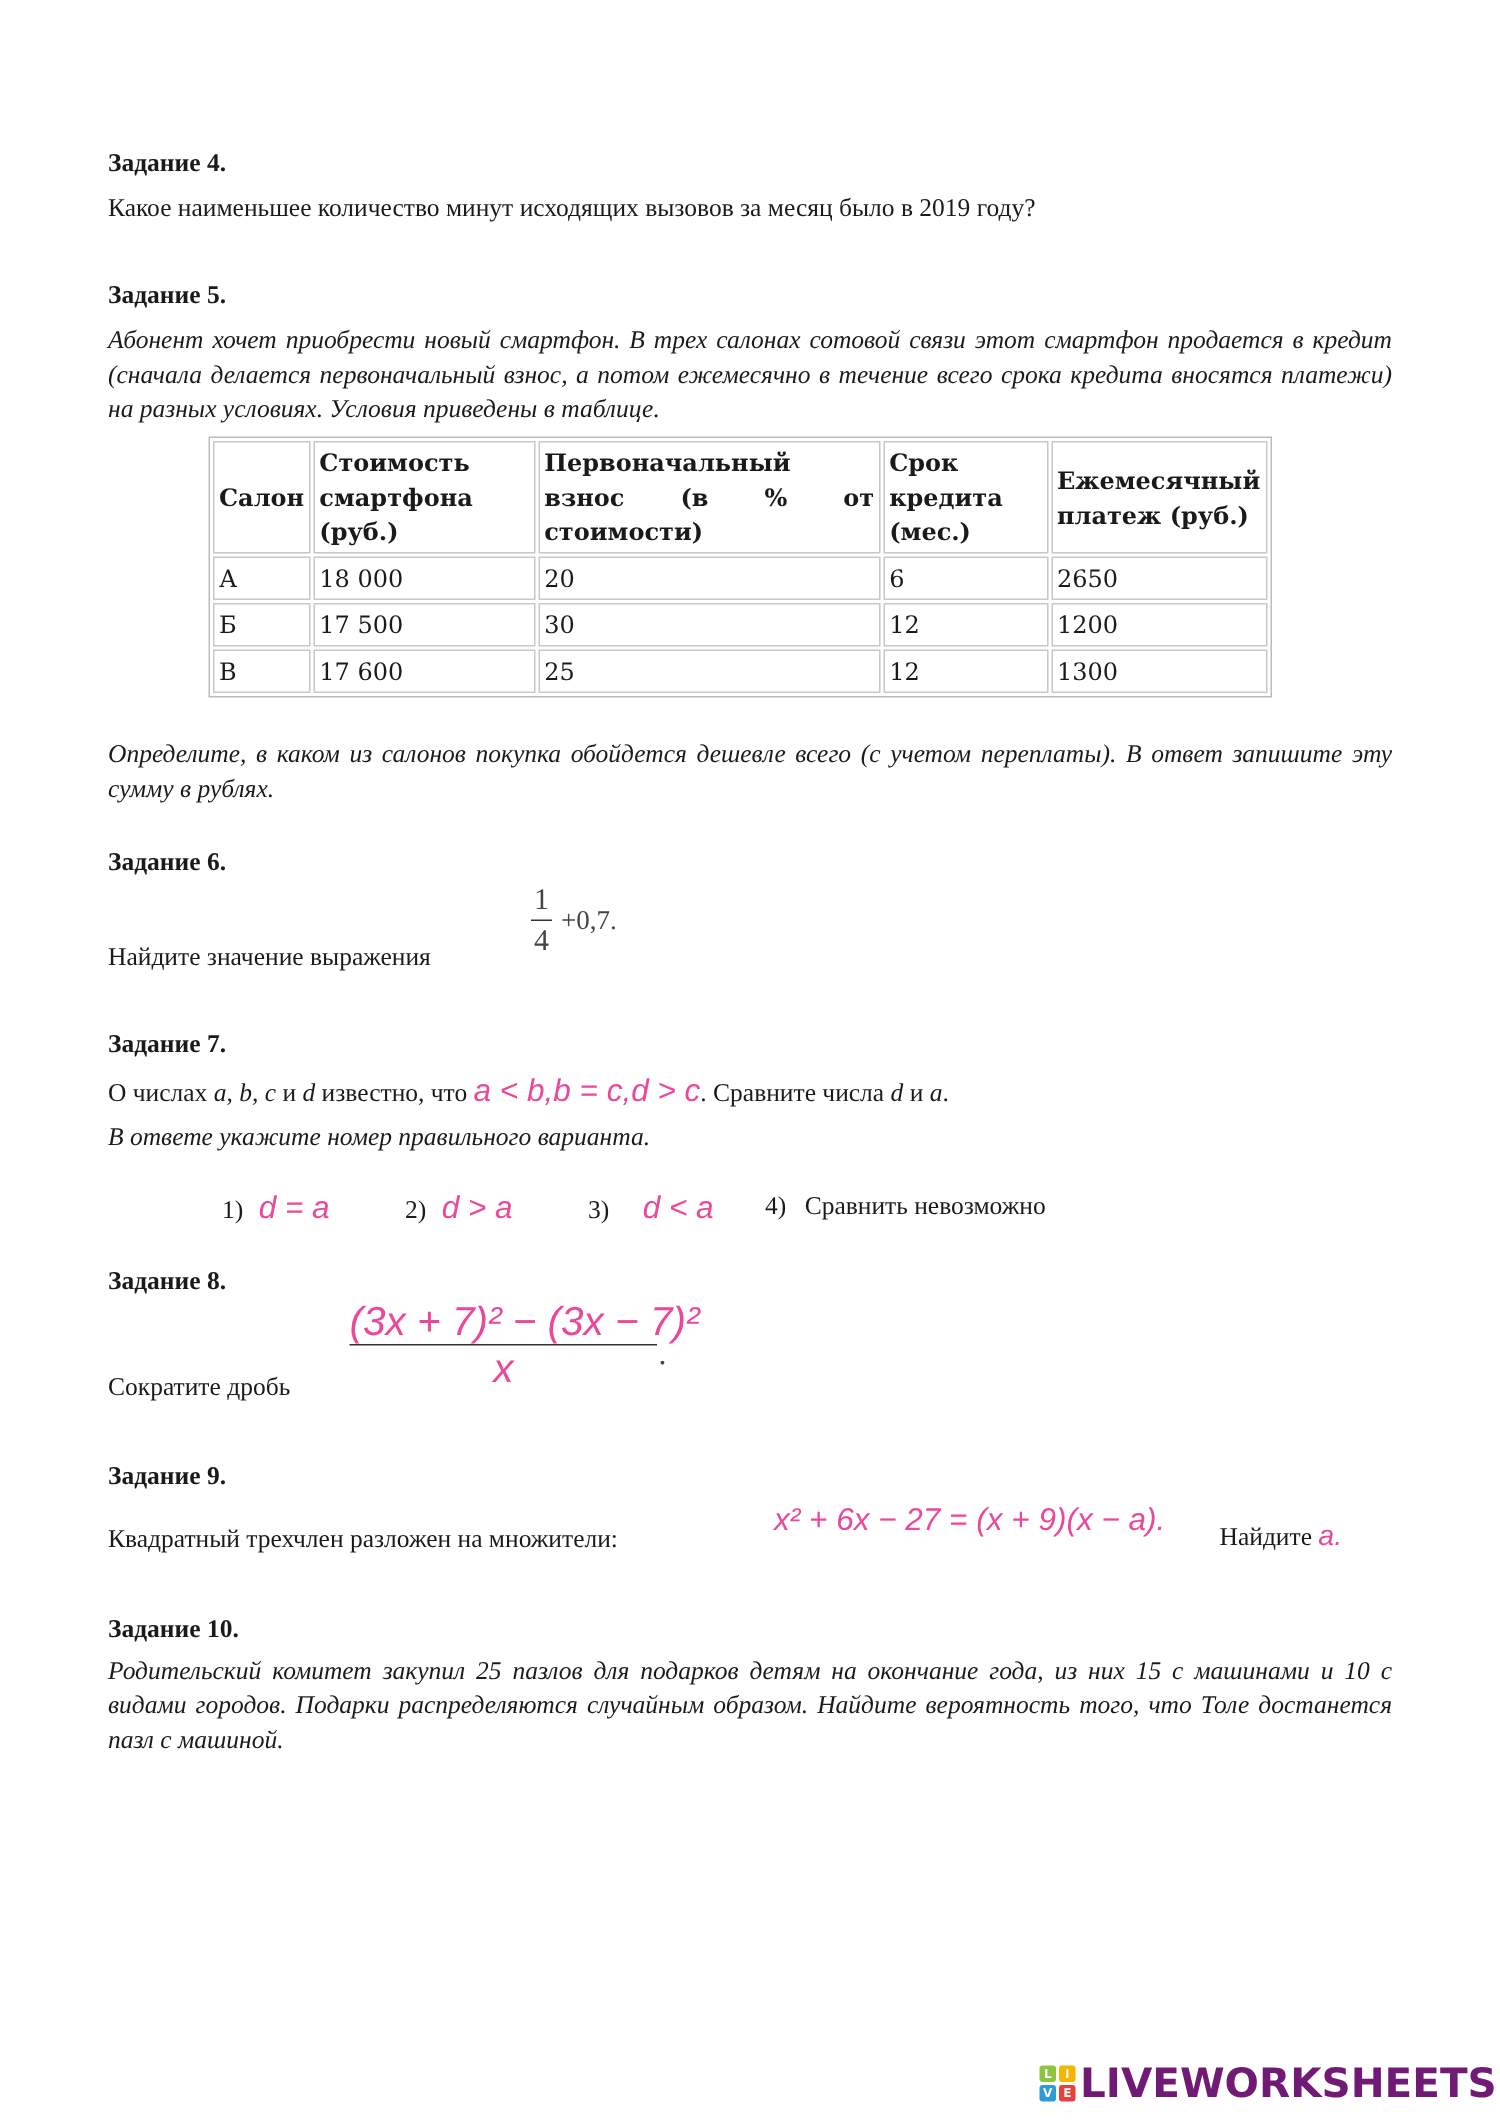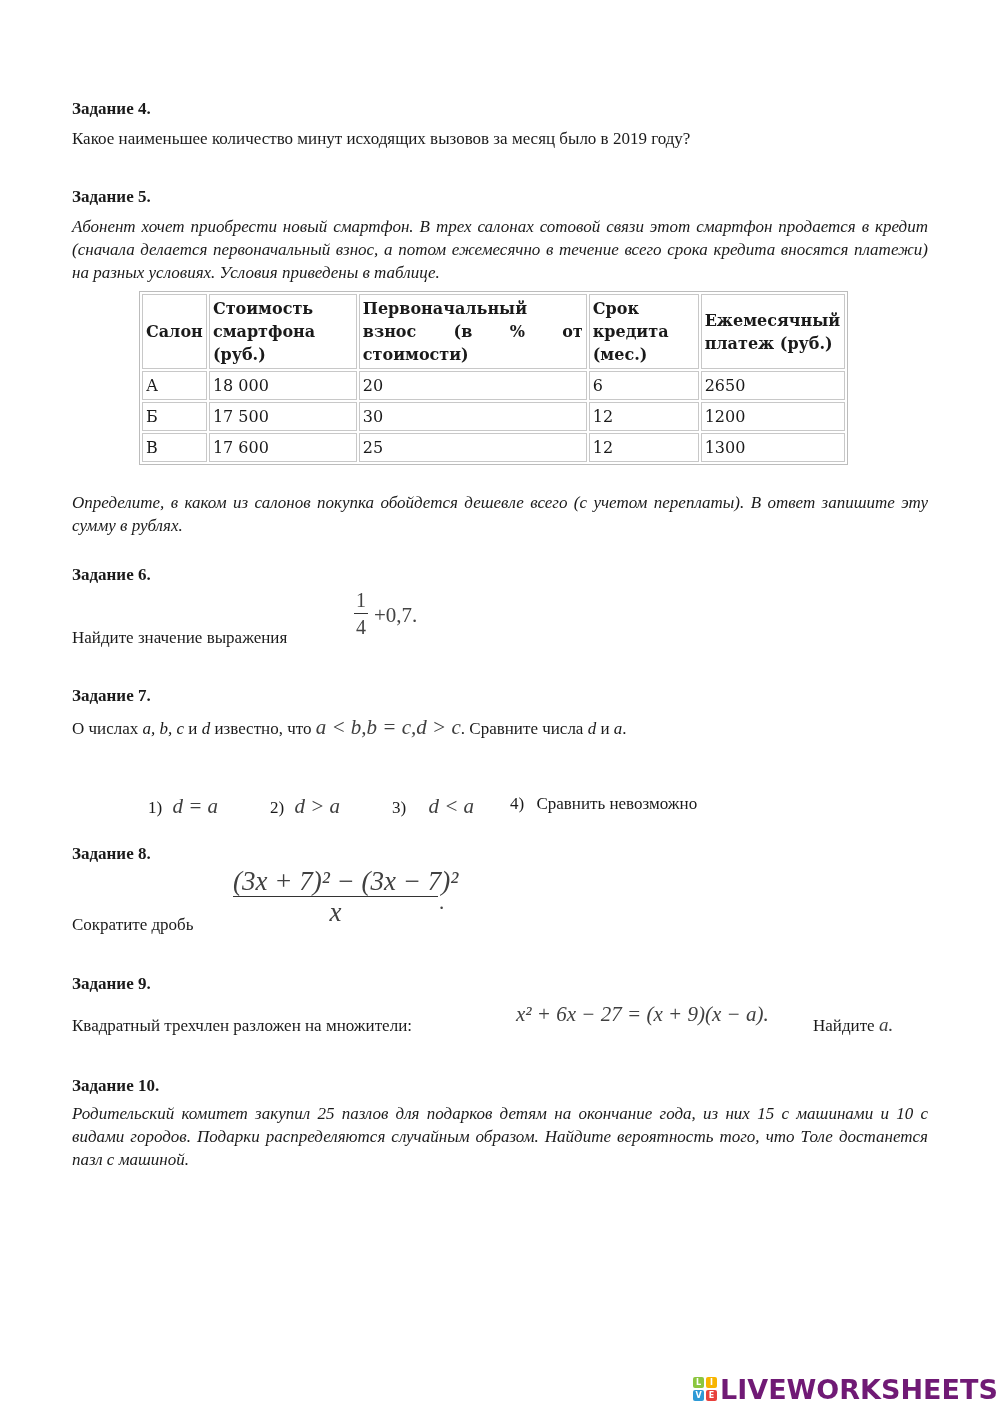--- a/index.html
+++ b/index.html
@@ -4,21 +4,21 @@
 <style>
   html, body { margin: 0; padding: 0; background: #ffffff; }
   body { width: 1000px; height: 1414px; position: relative; overflow: hidden;
          font-family: "DejaVu Serif", "Liberation Serif", serif; color: #1a1a1a; }
   .page { position: absolute; left: 0; top: 0; width: 848px; height: 1414px; }
   .txt { position: absolute; left: 72px; width: 856px; font-size: 17px; line-height: 23px;
          font-family: "Liberation Serif", serif; }
   .h { font-weight: bold; }
   .just { text-align: justify; text-align-last: left; font-style: italic; }
   .ital { font-style: italic; }
-  .math { font-family: Liberation Serif, serif; font-style: italic; font-size: 21px; color: #404040; }
+  .math { font-family: Liberation Sans, sans-serif; font-style: italic; font-size: 21px; color: #ec4899; }
   .mathup { font-family: "Liberation Serif", "DejaVu Serif", serif; font-size: 21px; color: #444; }
 
   table.t { position: absolute; left: 139px; top: 291px; border-collapse: separate; border-spacing: 2px;
             border: 1px solid #bcbcbc; font-family: "DejaVu Serif", serif; font-size: 16px; }
   table.t td { border: 1px solid #c8c8c8; padding: 2px 3px; vertical-align: middle; line-height: 23px; }
   table.t tr.head td { font-weight: bold; height: 68px; }
   table.t tr.row td { height: 23px; }
 
   .frac { position: absolute; text-align: center; }
   .frac .num, .frac .den { display: block; }
@@ -76,26 +76,27 @@
 
   <div class="txt just" style="top:491px">Определите, в каком из салонов покупка обойдется дешевле всего (с учетом переплаты). В ответ запишите эту сумму в рублях.</div>
 
   <div class="txt h" style="top:563px">Задание 6.</div>
   <div class="txt" style="top:626px; width:auto">Найдите значение выражения</div>
   <div class="frac mathup" style="left:352px; top:588px; width:18px; font-size:20px; line-height:24px">
     <span class="num">1</span>
     <span class="bar" style="margin:1px 2px"></span>
     <span class="den">4</span>
   </div>
-  <div class="mathup" style="position:absolute; left:374px; top:603px; font-size:21px">+0,7.</div>
+  <div class="mathup" style="position:absolute; left:374px; top:603px; font-size:18px">+0,7.</div>
 
   <div class="txt h" style="top:684px">Задание 7.</div>
   <div class="txt" style="top:716px; white-space:nowrap">
     <span>О числах </span><i>a, b, c</i><span> и </span><i>d</i><span> известно, что </span><span class="math">a &lt; b,b = c,d &gt; c</span><span>. Сравните числа </span><i>d</i><span> и </span><i>a</i><span>.</span>
   </div>
+  <div class="txt ital" style="top:746px">В ответе укажите номер правильного варианта.</div>
 
   <div style="position:absolute; left:148px; top:790px; font-family:'Liberation Serif', serif; font-size:17px">
     <span style="position:absolute; left:0; top:4px; white-space:nowrap">
       <span>1)</span>
       <span class="math" style="margin-left:6px">d = a</span>
     </span>
     <span style="position:absolute; left:122px; top:4px; white-space:nowrap">
       <span>2)</span>
       <span class="math" style="margin-left:6px">d &gt; a</span>
     </span>

